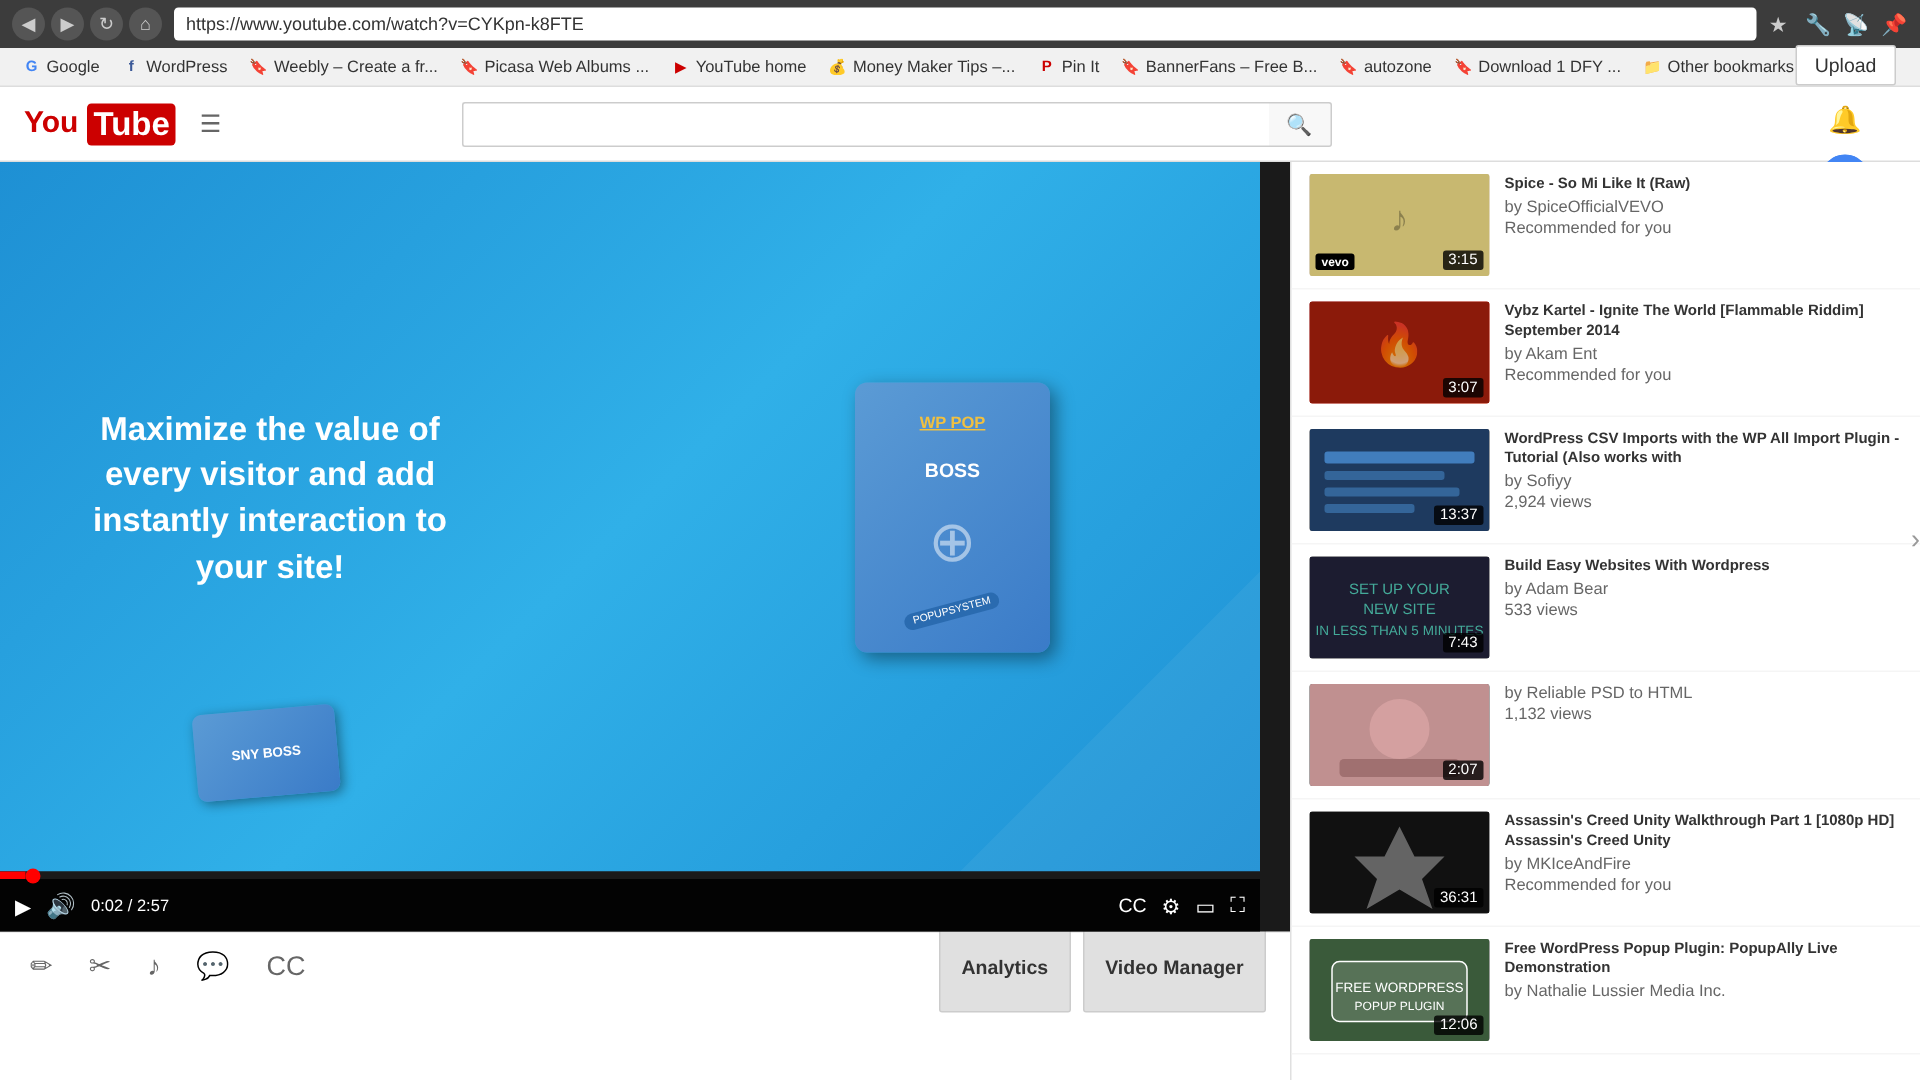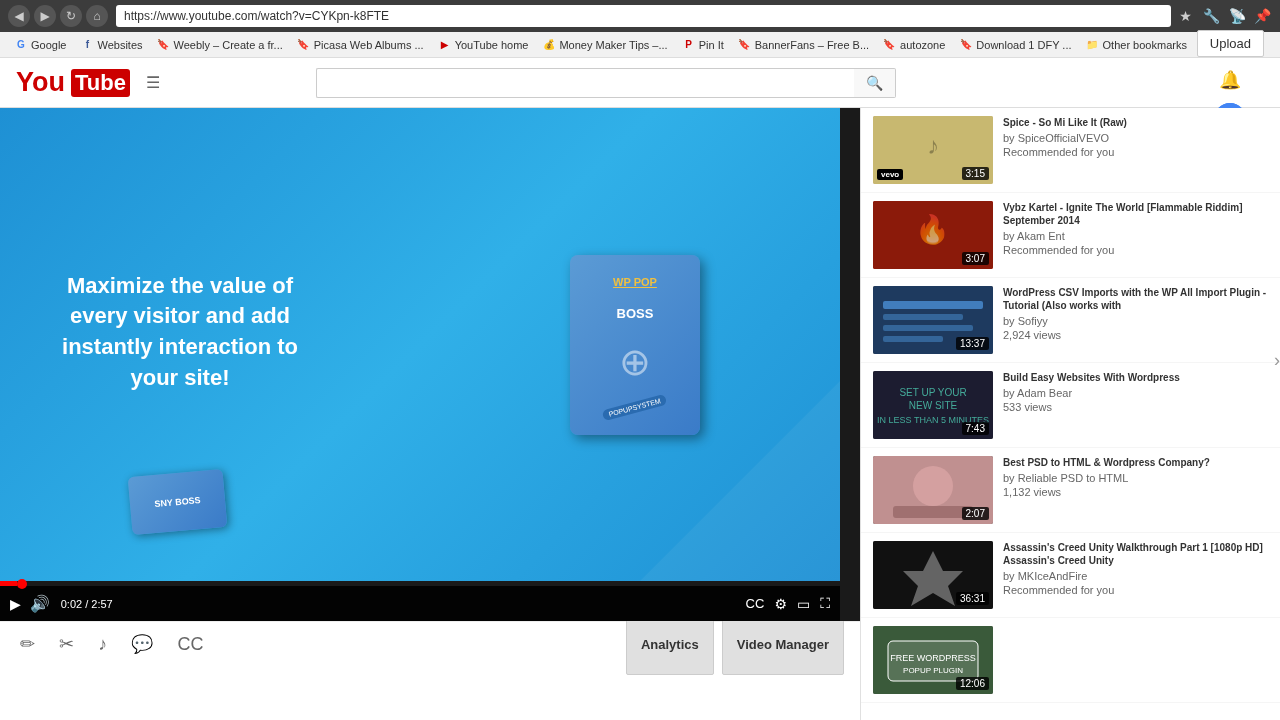--- a/index.html
+++ b/index.html
@@ -88,21 +88,21 @@
   <span style="color:#ccc;font-size:14px;">📌</span>
 </div>
 
 <div class="bookmarks-bar">
   <div class="bookmark-item">
     <span class="bookmark-icon" style="color:#4285f4;font-weight:bold;">G</span>
     <span>Google</span>
   </div>
   <div class="bookmark-item">
     <span class="bookmark-icon" style="color:#3b5998;font-weight:bold;">f</span>
-    <span>Websites</span>
+    <span>WordPress</span>
   </div>
   <div class="bookmark-item">
     <span class="bookmark-icon">🔖</span>
     <span>Weebly – Create a fr...</span>
   </div>
   <div class="bookmark-item">
     <span class="bookmark-icon">🔖</span>
     <span>Picasa Web Albums ...</span>
   </div>
   <div class="bookmark-item">
@@ -130,21 +130,21 @@
     <span>Download 1 DFY ...</span>
   </div>
   <div class="bookmark-item">
     <span class="bookmark-icon">📁</span>
     <span>Other bookmarks</span>
   </div>
 </div>
 
 <div class="yt-header">
   <div class="yt-logo">
-    <span style="font-size:27px;font-weight:900;color:#cc0000;">You</span>
+    <span style="font-size:20px;font-weight:900;color:#cc0000;">You</span>
       <span style="background:#cc0000;color:white;font-size:22px;font-weight:900;padding:1px 4px;border-radius:3px;">Tube</span>
   </div>
   <span class="hamburger">☰</span>
   <div class="search-bar">
     <input class="search-input" type="text" placeholder="" style="">
     <button class="search-btn">🔍</button>
   </div>
   <div class="header-right">
     <button class="upload-btn">Upload</button>
     <span class="bell-icon">🔔</span>
@@ -304,21 +304,20 @@
         <div class="thumb">
           <svg width="120" height="68" viewBox="0 0 120 68">
             <rect width="120" height="68" fill="#c09090"></rect>
             <ellipse cx="60" cy="30" rx="20" ry="20" fill="#d4a0a0"></ellipse>
             <rect x="20" y="50" width="80" height="12" rx="3" fill="#a07070"></rect>
           </svg>
         </div>
         <span class="thumb-duration">2:07</span>
       </div>
       <div class="thumb-info">
-        <div class="thumb-title">Best PSD to HTML &amp; Wordpress Company?</div>
         <div class="thumb-channel">by Reliable PSD to HTML</div>
         <div class="thumb-meta">1,132 views</div>
       </div>
     </div>
 
     <div class="sidebar-item">
       <div class="thumb-container">
         <div class="thumb">
           <svg width="120" height="68" viewBox="0 0 120 68">
             <rect width="120" height="68" fill="#111"></rect>
@@ -339,18 +338,23 @@
         <div class="thumb">
           <svg width="120" height="68" viewBox="0 0 120 68">
             <rect width="120" height="68" fill="#3a5a3a"></rect>
             <rect x="15" y="15" width="90" height="40" rx="5" fill="rgba(255,255,255,0.15)" stroke="white" stroke-width="1"></rect>
             <text x="60" y="35" text-anchor="middle" fill="white" font-size="9" font-family="Arial">FREE WORDPRESS</text>
             <text x="60" y="47" text-anchor="middle" fill="white" font-size="8" font-family="Arial">POPUP PLUGIN</text>
           </svg>
         </div>
         <span class="thumb-duration">12:06</span>
       </div>
+      <div class="thumb-info">
+        <div class="thumb-title">Free WordPress Popup Plugin: PopupAlly Live Demonstration</div>
+        <div class="thumb-channel">by Nathalie Lussier Media Inc.</div>
+        <div class="thumb-meta"></div>
+      </div>
     </div>
 
   </div>
 
   <div style="position:absolute;right:0;top:50%;transform:translateY(-50%);color:#999;font-size:18px;cursor:pointer;z-index:10;">›</div>
 </div>
 
 </body></html>

